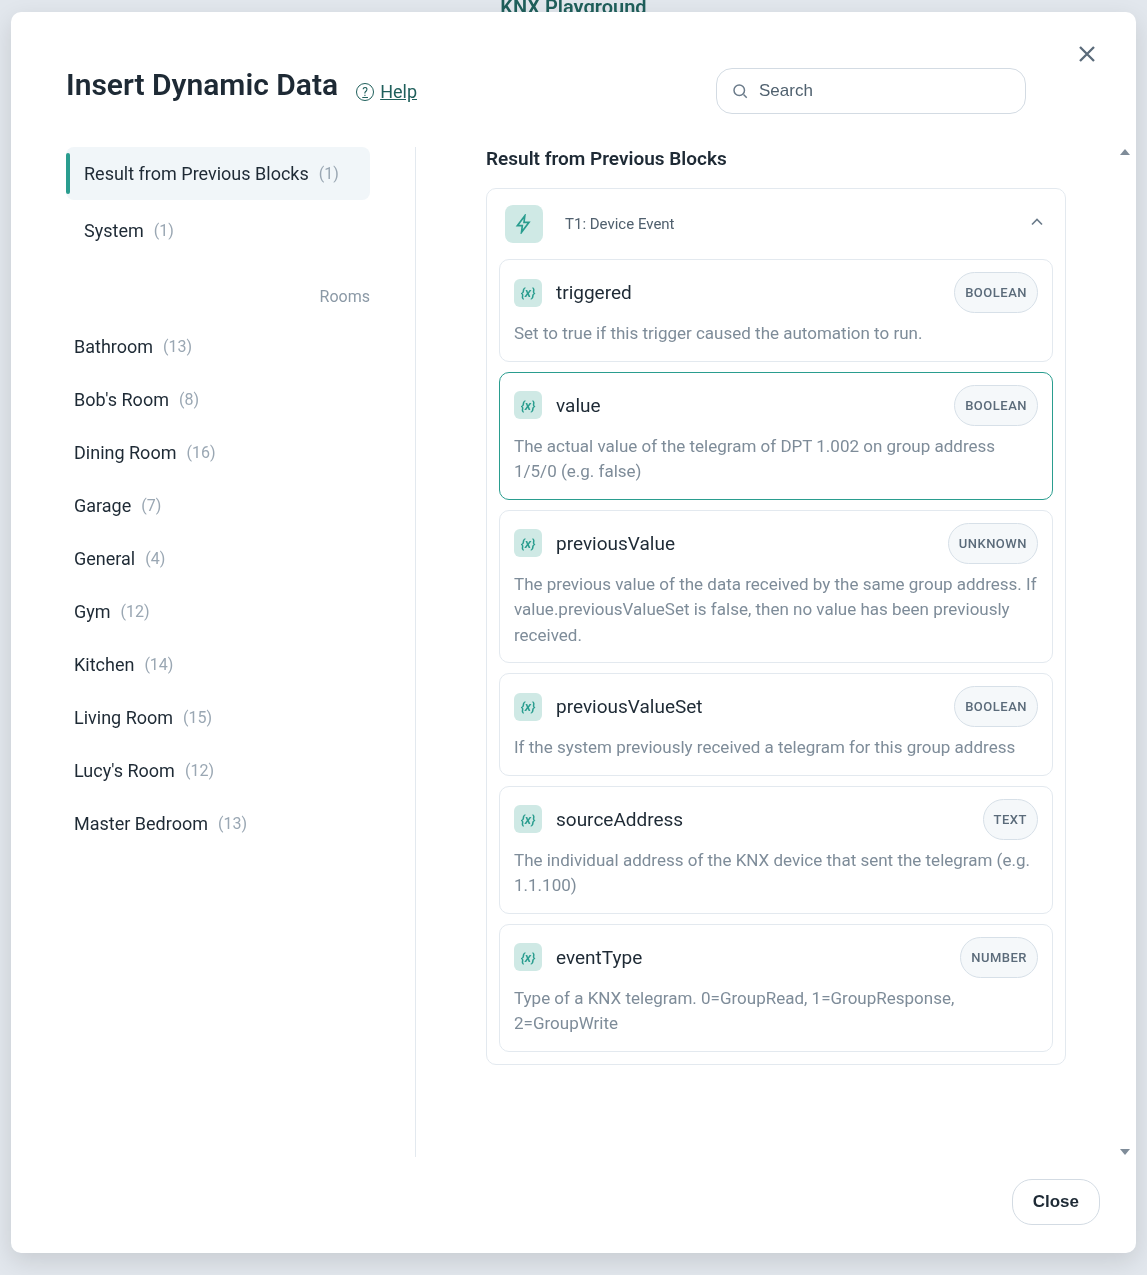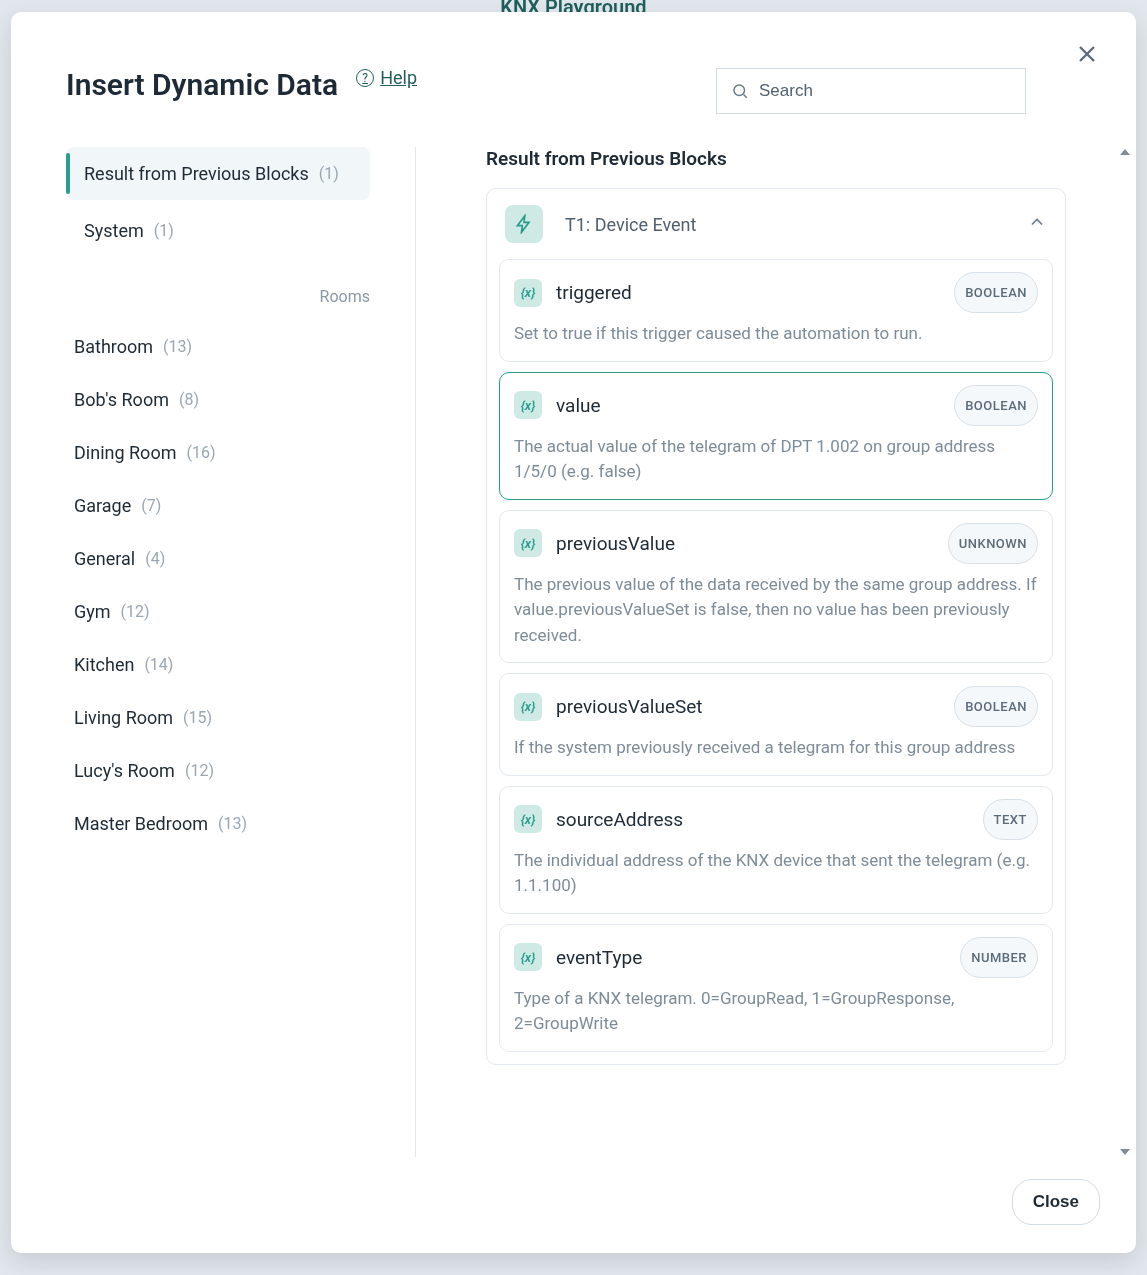--- a/index.html
+++ b/index.html
@@ -29,21 +29,21 @@
   background: #fff;
   border-radius: 10px;
   box-shadow: 0 8px 24px rgba(0,0,0,0.12);
   display: flex;
   flex-direction: column;
   overflow: hidden;
 }
 .modal-header {
   padding: 55px 55px 0 55px;
   display: flex;
-  align-items: flex-start;
+  align-items: flex-end;
   gap: 18px;
   position: relative;
 }
 .modal-title {
   font-size: 30px;
   font-weight: 600;
   color: #1e2a35;
 }
 .help-link {
   display: inline-flex;
@@ -74,21 +74,21 @@
   color: #5b6b7a;
 }
 .close-x svg { width: 100%; height: 100%; }
 .search-box {
   position: absolute;
   right: 110px;
   top: 56px;
   width: 310px;
   height: 46px;
   border: 1px solid #d3dbe3;
-  border-radius: 0;
+  border-radius: 16px;
   display: flex;
   align-items: center;
   padding: 0 14px;
   gap: 10px;
 }
 .search-box svg { width: 18px; height: 18px; color: #6b7b8a; }
 .search-box input {
   border: none;
   outline: none;
   font-size: 17px;
@@ -199,21 +199,21 @@
 }
 .bolt-badge {
   width: 38px; height: 38px;
   border-radius: 8px;
   background: #cfe9e5;
   display: inline-flex;
   align-items: center;
   justify-content: center;
   color: #2a9d8f;
 }
-.block-titles { flex: 1; color: #50606e; font-size: 18px; line-height: 1.5; }
+.block-titles { flex: 1; color: #50606e; font-size: 15px; line-height: 1.5; }
 .chevron { color: #6b7b8a; }
 .var-list { padding: 0 12px 12px 12px; display: flex; flex-direction: column; gap: 10px; }
 .var-item {
   border: 1px solid #e3e9ef;
   border-radius: 10px;
   padding: 12px 14px 14px 14px;
   cursor: pointer;
 }
 .var-item.selected {
   border: 1.5px solid #2a9d8f;

